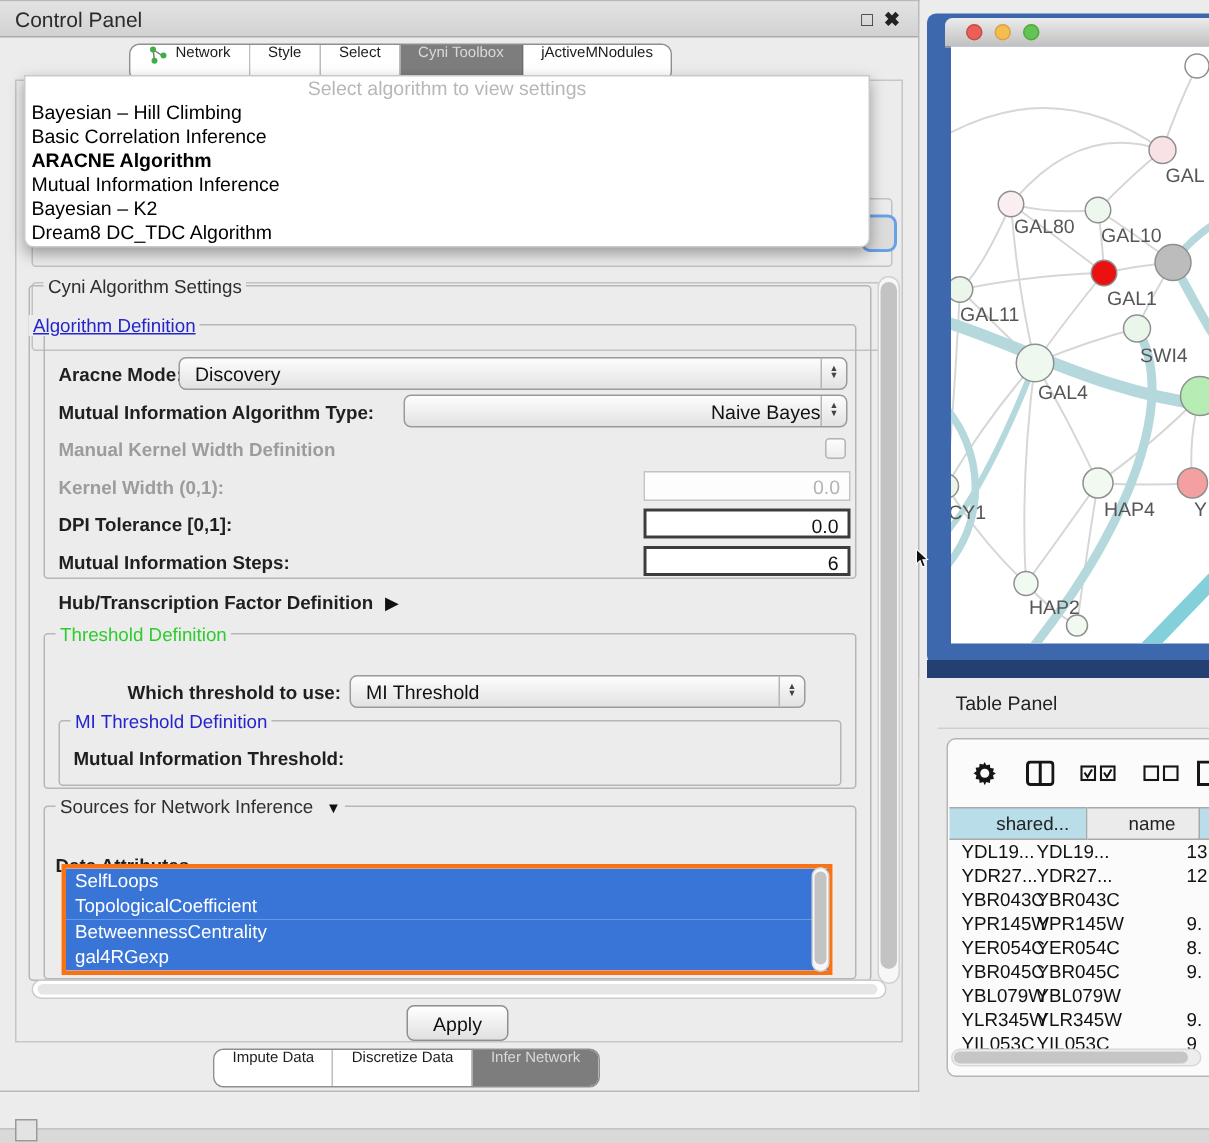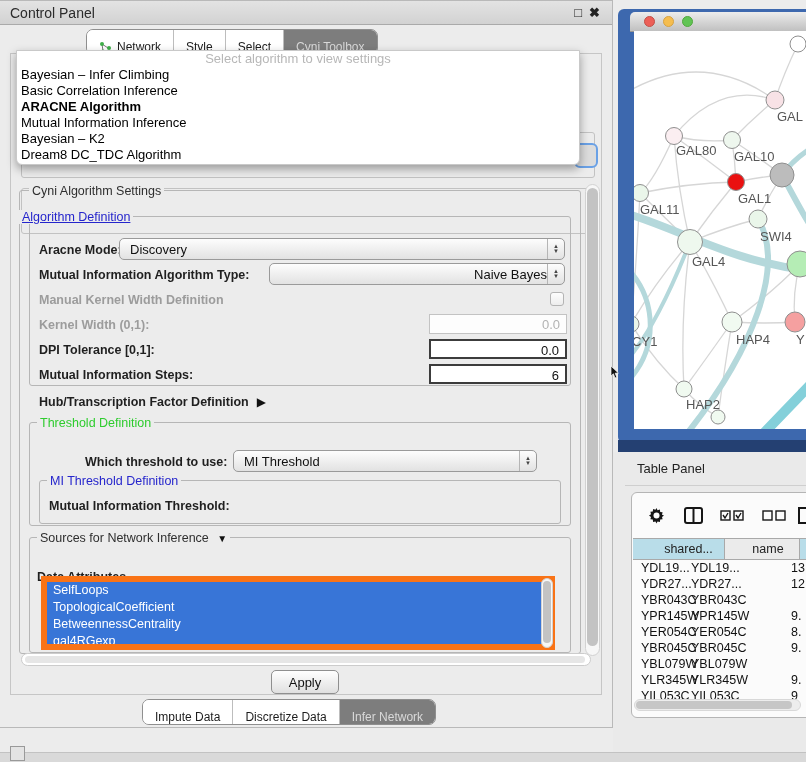--- a/index.html
+++ b/index.html
@@ -10,21 +10,21 @@
   
   #cp-window{left:0;top:8;width:613px;height:728px;background:#ececec;border:1px solid #b9b9b9;border-left:none;box-sizing:border-box;}
   #cp-titlebar{left:0;top:0;width:100%;height:23px;background:linear-gradient(#e3e3e3,#d2d2d2);border-bottom:1px solid #aaa;}
   #cp-title{left:10px;top:4px;font-size:14px;color:#2b2b2b;}
   .win-ctl{top:4px;font-size:13px;color:#222;cursor:default;}
   #cp-float{right:30px;}
   #cp-close{right:12px;font-weight:bold;}
 
   
   .tabstrip{display:flex;height:24px;background:#fff;border:1px solid #8f8f8f;border-radius:7px;overflow:hidden;}
-  .tab{display:flex;align-items:flex-end;gap:5px;padding:0 12px;font-size:12px;color:#1c1c1c;background:#fff;border-right:1px solid #bdbdbd;white-space:nowrap;}
+  .tab{display:flex;align-items:flex-start;gap:5px;padding:0 12px;font-size:10px;color:#1c1c1c;background:#fff;border-right:1px solid #bdbdbd;white-space:nowrap;}
   .tab:last-child{border-right:none;}
   .tab.active{background:#7d7d7d;color:#d9d9d9;border-right-color:#6e6e6e;}
   #cp-tabs{left:86px;top:28px;}
   #cp-bottom-tabs{left:142px;top:698px;}
 
   #cp-content{left:10px;top:52px;width:592px;height:642px;border:1px solid #c6c6c6;background:#ececec;box-sizing:border-box;}
 
   
   .frag-box{border:1px solid #c2c2c2;border-radius:3px;background:#ececec;}
   #frag-stepper{left:563px;top:89px;width:24px;height:25px;border:2px solid #6aa1e6;border-radius:6px;background:#dcdcdc;box-sizing:border-box;}
@@ -49,21 +49,21 @@
   .combo .step{width:16px;align-self:stretch;border-left:1px solid #b5b5b5;display:flex;flex-direction:column;align-items:center;justify-content:center;color:#444;font-size:6px;line-height:5px;}
 
   .field{background:#fff;border:2px solid #3c3c3c;box-sizing:border-box;font-size:13px;color:#111;text-align:right;padding:1px 6px 0 0;height:20px;line-height:17px;}
   .field.dis{border:1px solid #c3c3c3;color:#b2b2b2;background:#fdfdfd;}
 
   .checkbox{width:14px;height:14px;border:1px solid #b4b4b4;border-radius:3px;background:linear-gradient(#fdfdfd,#ededed);box-sizing:border-box;}
 
   .vscroll-track{background:#f7f7f7;border:1px solid #d2d2d2;border-radius:8px;box-sizing:border-box;}
   .vscroll-thumb{background:#c3c3c3;border-radius:6px;}
 
-  #attr-list{background:#fff;border:6px solid #f97316;box-sizing:border-box;overflow:hidden;}
+  #attr-list{background:#fff;border:3px solid #f97316;box-sizing:border-box;overflow:hidden;}
   .attr-item{height:17px;line-height:17px;padding-left:6px;font-size:12.5px;color:#fff;background:#3875d7;}
 
   #apply-btn{width:66px;height:22px;border:1px solid #8f8f8f;border-radius:5px;background:linear-gradient(#ffffff,#e0e0e0);
              font-size:13px;color:#111;display:flex;align-items:center;justify-content:center;font-family:"Liberation Sans",sans-serif;}
 
   
   #net-frame{left:618px;top:9px;width:188px;height:434px;background:#3d68ae;border-radius:6px 0 0 6px;}
   #net-titlebar{left:630px;top:12px;width:176px;height:19px;background:linear-gradient(#ececec,#c0c0c0);border-radius:5px 0 0 0;border-bottom:1px solid #979797;}
   .traffic{width:11px;height:11px;border-radius:50%;top:4px;box-sizing:border-box;}
   #net-canvas{left:634px;top:31px;width:172px;height:398px;background:#fff;overflow:hidden;}
@@ -121,20 +121,23 @@
         </div>
         <div class="tab">
           <span class="tab-label">Style</span>
         </div>
         <div class="tab">
           <span class="tab-label">Select</span>
         </div>
         <div class="tab active">
           <span class="tab-label">Cyni Toolbox</span>
         </div>
+        <div class="tab">
+          <span class="tab-label">jActiveMNodules</span>
+        </div>
       </div>
 
     <div class="abs" id="cp-content">
 
       <div class="abs frag-box" style="left:10px;top:78px;width:572px;height:44px;"></div>
       <div class="abs frag-box" style="left:10px;top:134px;width:572px;height:44px;"></div>
       <div class="abs" id="frag-stepper"></div>
 
       <div class="abs vscroll-track" style="left:574px;top:130px;width:15px;height:472px;">
         <div class="vscroll-thumb" style="position:absolute;left:1px;top:3px;width:11px;height:458px;"></div>
@@ -228,21 +231,21 @@
           <span class="tab-label">Discretize Data</span>
         </div>
         <div class="tab active">
           <span class="tab-label">Infer Network</span>
         </div>
       </div>
   </div>
 
   <div class="abs" id="algo-popup">
     <div id="algo-placeholder">Select algorithm to view settings</div>
-  <div class="algo-item">Bayesian – Infer Climbing</div>
+  <div class="algo-item">Bayesian – Hill Climbing</div>
       <div class="algo-item">Basic Correlation Inference</div>
       <div class="algo-item bold">ARACNE Algorithm</div>
       <div class="algo-item">Mutual Information Inference</div>
       <div class="algo-item">Bayesian – K2</div>
       <div class="algo-item">Dream8 DC_TDC Algorithm</div>
     </div>
 
   <div class="abs" id="net-frame"></div>
   <div class="abs" id="net-titlebar">
     <div class="abs traffic" style="left:14px;background:#ec5f57;border:1px solid #c14f47;"></div>

